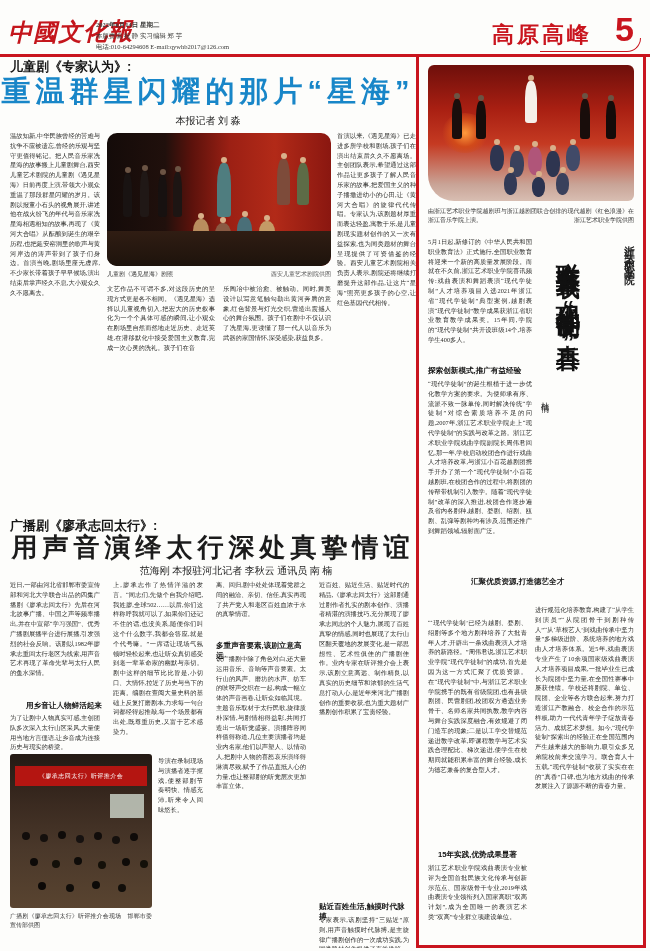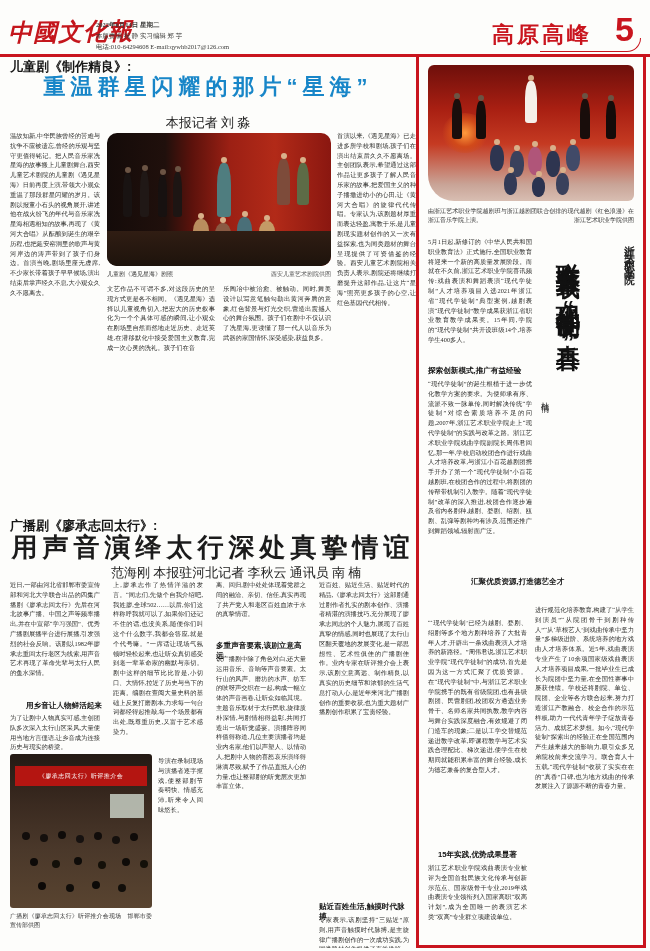--- a/index.html
+++ b/index.html
@@ -16,24 +16,24 @@
   .page-no{right:16px;top:10px;font-family:"Liberation Sans",sans-serif;font-weight:bold;
         font-size:34px;color:#c9151e;}
   .head-curve{left:540px;top:38px;width:100px;height:13px;border-bottom:1.5px solid #c9151e;
         border-right:1.5px solid #c9151e;border-bottom-right-radius:14px;}
   .main-rule{left:0;top:54px;width:650px;height:3px;background:#c9151e;}
   
   .kicker{font-family:"Liberation Sans",sans-serif;font-weight:bold;font-size:13px;color:#161616;}
   .body-txt{font-size:6.3px;line-height:9.8px;text-align:justify;overflow:hidden;color:#2c2c2a;}
   .subhead{font-family:"Liberation Sans",sans-serif;font-weight:bold;font-size:7.6px;color:#141414;}
   .caption{font-size:6px;color:#333;}
-  .byline{font-size:13px;color:#222;text-align:center;}
+  .byline{font-size:10px;color:#222;text-align:center;}
   
   .a1-title{left:0;top:72px;width:416px;text-align:center;font-family:"Liberation Sans",sans-serif;
-        font-weight:bold;font-size:22px;color:#1886c8;letter-spacing:5px;}
+        font-weight:bold;font-size:29px;color:#1886c8;letter-spacing:5px;}
   .a1-body{left:10px;top:131px;width:406px;height:386px;}
   .photo1{left:97px;top:2px;width:224px;height:133px;border-radius:10px;overflow:hidden;
         background:linear-gradient(90deg,#140b09 0%,#20100c 26%,#5c120c 38%,#9c2014 55%,#b22a18 75%,#8a1710 100%);}
   .photo1 .floor{position:absolute;left:0;bottom:0;width:100%;height:26%;
         background:linear-gradient(180deg,#301d13,#1d130c);}
   .fig{position:absolute;border-radius:40% 40% 3px 3px;}
   .fig::before{content:"";position:absolute;top:-6px;left:50%;transform:translateX(-50%);
         width:6px;height:6px;border-radius:50%;background:#d8b08a;}
   .fig.dark::before{background:#6b5444;}
   .a1-caprow{left:97px;top:139px;width:224px;display:flex;justify-content:space-between;}
@@ -77,21 +77,21 @@
   <div class="abs mast-info">
     <div class="d1">2022年6月14日 星期二</div>
     <div>本版责编 祝 静  实习编辑 郑 芋</div>
     <div>电话:010-64294608  E-mail:qywhb2017@126.com</div>
   </div>
   <div class="abs section-title">高原高峰</div>
   <div class="abs page-no">5</div>
   <div class="abs head-curve"></div>
   <div class="abs main-rule"></div>
 
-  <div class="abs kicker" style="left:10px;top:58px;">儿童剧《制作精良》:</div>
+  <div class="abs kicker" style="left:10px;top:58px;">儿童剧《专家认为》:</div>
   <div class="abs a1-title">重温群星闪耀的那片“星海”</div>
   <div class="abs byline" style="left:0;top:114px;width:416px;">本报记者 刘 淼</div>
 
   <div class="abs a1-body">
     <div class="abs body-txt" style="left:0;top:0;width:90px;height:386px;">温故知新,中华民族曾经的苦难与抗争不应被遗忘,曾经的乐观与坚守更值得铭记。把人民音乐家冼星海的故事搬上儿童剧舞台,西安儿童艺术剧院的儿童剧《遇见星海》日前再度上演,带领大小观众重温了那段群星闪耀的岁月。该剧以报童小石头的视角展开,讲述他在战火纷飞的年代与音乐家冼星海相遇相知的故事,再现了《黄河大合唱》从酝酿到诞生的艰辛历程,也把延安窑洞里的歌声与黄河岸边的涛声带到了孩子们身边。首演当晚,剧场里座无虚席,不少家长带着孩子早早候场,演出结束后掌声经久不息,大小观众久久不愿离去。</div>
 
     <div class="abs photo1">
       <div class="fig dark" style="left:16px;top:40px;width:9px;height:44px;background:#191312;"></div>
       <div class="fig dark" style="left:33px;top:38px;width:9px;height:46px;background:#201816;"></div>
       <div class="fig dark" style="left:51px;top:42px;width:9px;height:42px;background:#171110;"></div>

